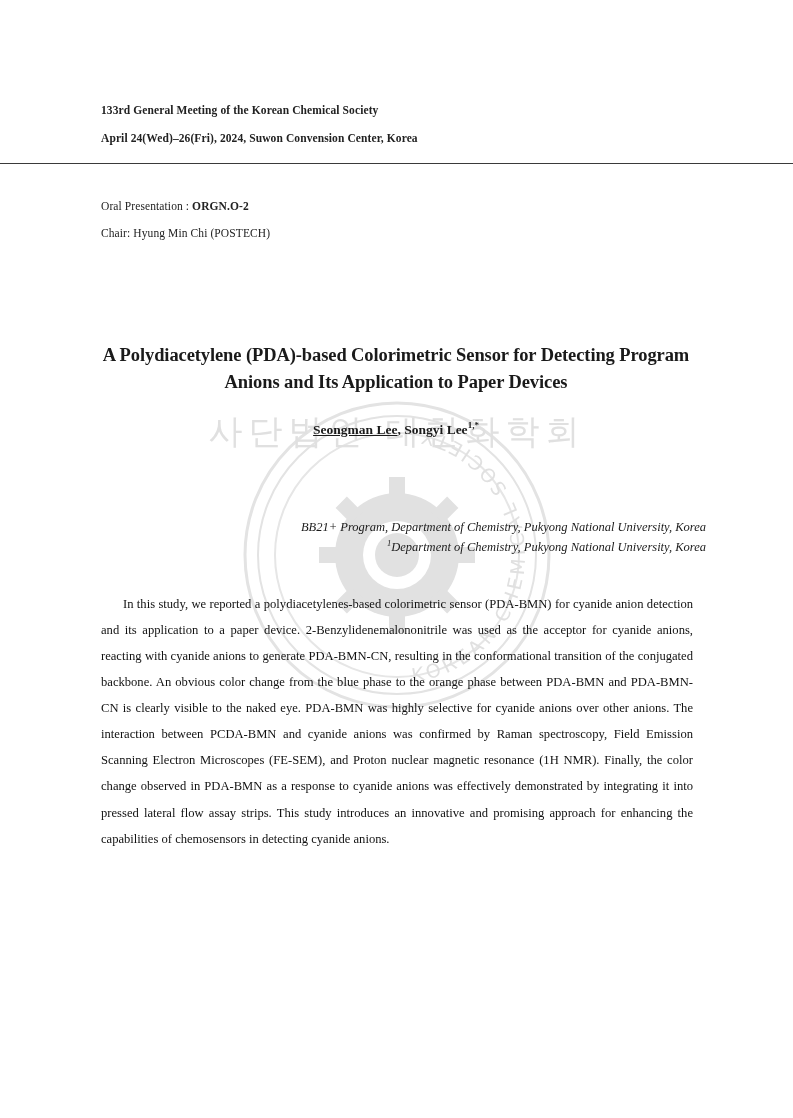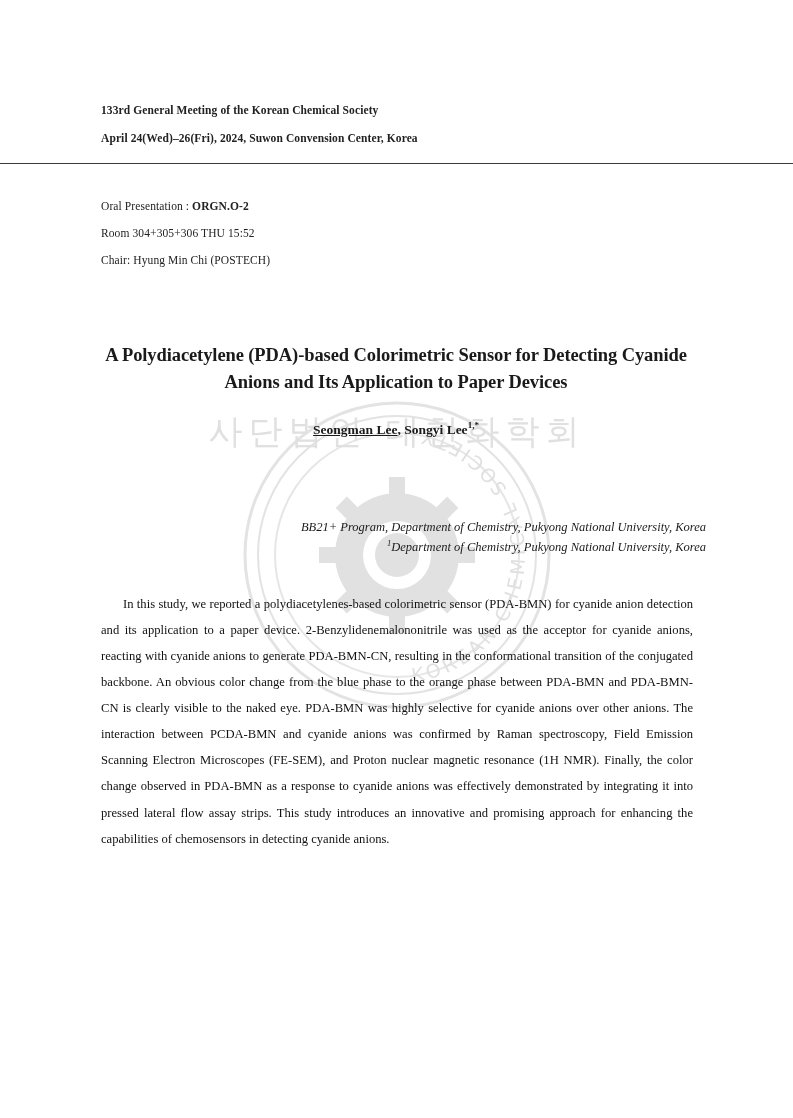--- a/index.html
+++ b/index.html
@@ -183,25 +183,24 @@
 
     <div class="header-block">
       <div class="header-line">133rd General Meeting of the Korean Chemical Society</div>
       <div class="header-line">April 24(Wed)–26(Fri), 2024, Suwon Convension Center, Korea</div>
     </div>
 
     <div class="rule"></div>
 
     <div class="meta-block">
       <div class="meta-line"><span>Oral Presentation : </span><span class="meta-code">ORGN.O-2</span></div>
-      <div class="meta-line">Room 304+305+306 THU 15:52</div>
       <div class="meta-line">Chair: Hyung Min Chi (POSTECH)</div>
     </div>
 
-    <div class="title">A Polydiacetylene (PDA)-based Colorimetric Sensor for Detecting Cyanide Anions and Its Application to Paper Devices</div>
+    <div class="title">A Polydiacetylene (PDA)-based Colorimetric Sensor for Detecting Program Anions and Its Application to Paper Devices</div>
 
     <div class="authors"><span class="presenter">Seongman Lee</span><span>, Songyi Lee</span><sup>1,*</sup></div>
 
     <div class="affiliations">
       <div>BB21+ Program, Department of Chemistry, Pukyong National University, Korea</div>
       <div><sup>1</sup><span>Department of Chemistry, Pukyong National University, Korea</span></div>
     </div>
 
     <div class="abstract">In this study, we reported a polydiacetylenes-based colorimetric sensor (PDA-BMN) for cyanide anion detection and its application to a paper device. 2-Benzylidenemalononitrile was used as the acceptor for cyanide anions, reacting with cyanide anions to generate PDA-BMN-CN, resulting in the conformational transition of the conjugated backbone. An obvious color change from the blue phase to the orange phase between PDA-BMN and PDA-BMN-CN is clearly visible to the naked eye. PDA-BMN was highly selective for cyanide anions over other anions. The interaction between PCDA-BMN and cyanide anions was confirmed by Raman spectroscopy, Field Emission Scanning Electron Microscopes (FE-SEM), and Proton nuclear magnetic resonance (1H NMR). Finally, the color change observed in PDA-BMN as a response to cyanide anions was effectively demonstrated by integrating it into pressed lateral flow assay strips. This study introduces an innovative and promising approach for enhancing the capabilities of chemosensors in detecting cyanide anions.</div>
 

